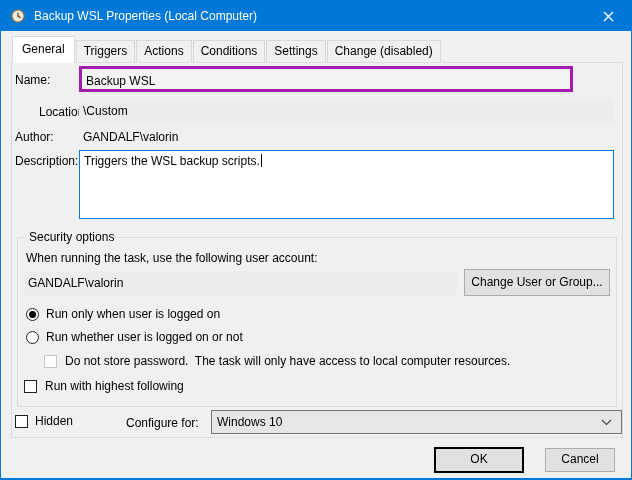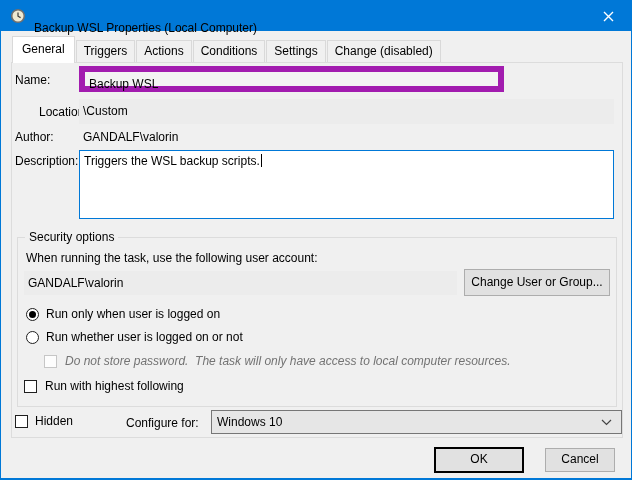--- a/index.html
+++ b/index.html
@@ -5,54 +5,54 @@
   html,body { margin:0; padding:0; background:#fff; }
   .window {
     position:relative; width:632px; height:480px; box-sizing:border-box;
     background:#f0f0f0; border:1px solid #0078d7; border-bottom-width:2px;
     font-family:"Liberation Sans", sans-serif; font-size:12px; color:#000;
     overflow:hidden;
   }
   
   .titlebar { position:absolute; top:0; left:0; right:0; height:30px; background:#0078d7; }
   .titlebar-icon { position:absolute; left:9px; top:7px; width:16px; height:16px; }
-  .titlebar-text { position:absolute; left:33px; top:12px; line-height:30px; color:#000000; white-space:nowrap; }
+  .titlebar-text { position:absolute; left:33px; top:0; line-height:30px; color:#ffffff; white-space:nowrap; }
   .close-btn { position:absolute; right:0; top:0; width:45px; height:30px;
     display:flex; align-items:center; justify-content:center; cursor:default; }
   
   .tabs { position:absolute; left:11px; top:35px; height:26px; display:flex; align-items:flex-end; z-index:3; }
   .tab { box-sizing:border-box; height:22px; line-height:20px; padding:0 7px; margin-right:1px;
     background:#f0f0f0; border:1px solid #d9d9d9; border-bottom:none; white-space:nowrap; }
   .tab.active { height:27px; line-height:25px; padding:0 9px; background:#fff; margin-bottom:-1px; }
   .tab-page { position:absolute; left:10px; top:61px; width:612px; height:376px;
     box-sizing:border-box; border:1px solid #dcdcdc; z-index:1; }
   
   .lbl { position:absolute; white-space:nowrap; }
   .flat-field { position:absolute; box-sizing:border-box; background:#ececec; padding-left:4px; white-space:nowrap; overflow:hidden; }
   
-  .name-field { position:absolute; left:78px; top:65px; width:425px; height:26px; box-sizing:border-box;
-    border:6px solid #a21caf; background:#f3f3f3; line-height:24px; padding-left:4px; }
+  .name-field { position:absolute; left:78px; top:65px; width:494px; height:26px; box-sizing:border-box;
+    border:3px solid #a21caf; background:#f3f3f3; line-height:24px; padding-left:4px; }
   .desc-field { position:absolute; left:78px; top:149px; width:535px; height:69px; box-sizing:border-box;
     border:1px solid #0078d7; background:#fff; padding:3px 4px; }
   .caret { display:inline-block; width:1px; height:13px; background:#000; vertical-align:-2px; margin-left:1px; }
   
   .groupbox { position:absolute; left:16px; top:236px; width:600px; height:170px;
     box-sizing:border-box; border:1px solid #dcdcdc; }
   .legend { position:absolute; top:-8px; left:7px; background:#f0f0f0; padding:0 4px; line-height:14px; }
   .grp-lbl { position:absolute; white-space:nowrap; line-height:13px; }
   .btn { position:absolute; box-sizing:border-box; background:#e1e1e1; border:1px solid #adadad;
     text-align:center; white-space:nowrap; cursor:default; }
   .radio { position:absolute; width:13px; height:13px; box-sizing:border-box;
     border:1px solid #1f1f1f; border-radius:50%; background:#fff; }
   .radio.selected::after { content:""; position:absolute; left:2px; top:2px; width:7px; height:7px;
     border-radius:50%; background:#000; }
   .checkbox { position:absolute; width:13px; height:13px; box-sizing:border-box;
     border:1px solid #1f1f1f; background:#fff; }
   .checkbox.disabled { border-color:#c6c6c6; background:#fdfdfd; }
-  .disabled-text { color:#737373; white-space:pre;font-style:italic; }
+  .disabled-text { color:#000000; white-space:pre; }
   
   .combo { position:absolute; left:210px; top:409px; width:411px; height:24px; box-sizing:border-box;
     background:#e6e6e6; border:1px solid #767676; line-height:22px; padding-left:5px; }
   .combo .chev { position:absolute; right:9px; top:8px; }
   .ok-btn { left:433px; top:446px; width:90px; height:26px; border:2px solid #000000; line-height:21px; }
   .cancel-btn { left:544px; top:447px; width:70px; height:24px; line-height:21px; }
 </style>
 </head>
 <body>
 

